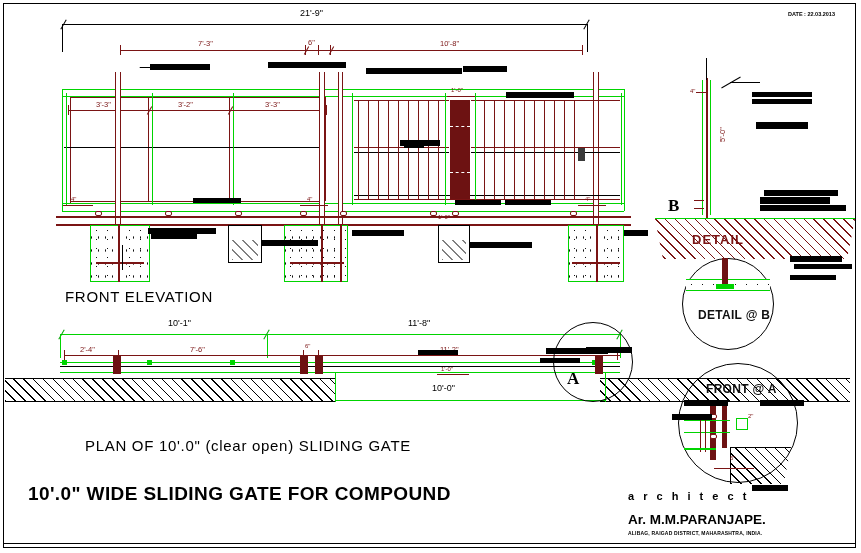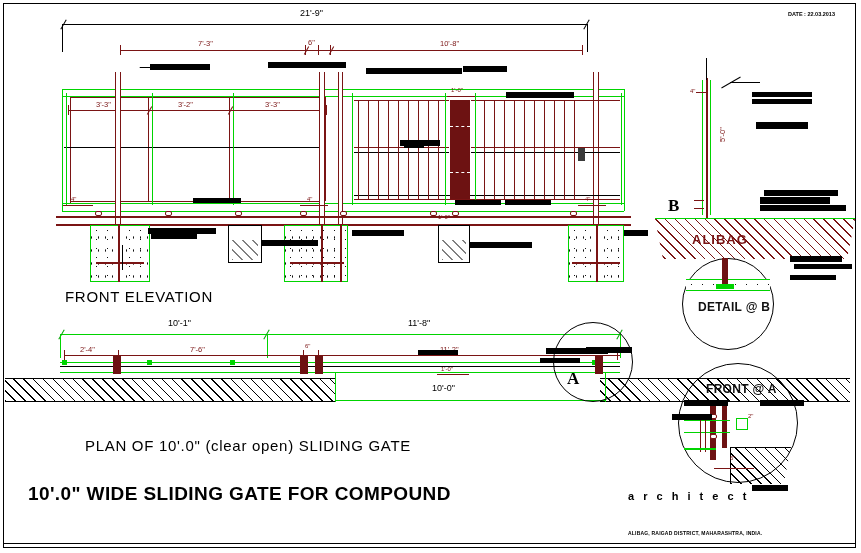--- a/index.html
+++ b/index.html
@@ -281,34 +281,34 @@
   <div class="t dimtxt sm" style="left:690px;top:88px;">4"</div>
   <div class="hl mar" style="left:696px;top:92px;width:10px;"></div>
   <div class="t dimtxt" style="left:718px;top:142px;transform:rotate(-90deg);transform-origin:left top;">5'-0"</div>
 
   <div class="t ltr-big" style="left:668px;top:196px;">B</div>
   <div class="hl mar" style="left:694px;top:200px;width:10px;"></div>
   <div class="hl mar" style="left:694px;top:208px;width:10px;"></div>
 
   <div class="hl grn" style="left:655px;top:218px;width:200px;"></div>
   <div class="abs hatch45" style="left:655px;top:219px;width:200px;height:40px;clip-path:polygon(0 0,100% 0,96% 100%,4% 100%);"></div>
-  <div class="t sectxt" style="left:692px;top:232px;">ALIBAG</div>
+  <div class="t sectxt" style="left:692px;top:232px;">DETAIL</div>
 
   <div class="red" style="left:752px;top:92px;width:60px;height:5px;"></div>
   <div class="red" style="left:752px;top:99px;width:60px;height:5px;"></div>
   <div class="red" style="left:756px;top:122px;width:52px;height:7px;"></div>
   <div class="red" style="left:764px;top:190px;width:74px;height:6px;"></div>
   <div class="red" style="left:760px;top:197px;width:70px;height:7px;"></div>
   <div class="red" style="left:760px;top:205px;width:86px;height:6px;"></div>
 
   <div class="circ" style="left:682px;top:258px;width:92px;height:92px;"></div>
   <div class="abs concrete" style="left:686px;top:279px;width:84px;height:12px;border-top:1px solid #00d400;border-bottom:1px solid #00d400;box-sizing:border-box;"></div>
   <div class="abs" style="left:722px;top:258px;width:6px;height:26px;background:#6d1212;"></div>
   <div class="abs" style="left:716px;top:284px;width:18px;height:5px;background:#00d400;"></div>
-  <div class="t lbl-detail" style="left:698px;top:300px;">DETAIL @ B</div>
+  <div class="t lbl-detail" style="left:698px;top:308px;">DETAIL @ B</div>
   <div class="red" style="left:790px;top:256px;width:52px;height:6px;"></div>
   <div class="red" style="left:794px;top:264px;width:58px;height:5px;"></div>
   <div class="red" style="left:790px;top:275px;width:46px;height:5px;"></div>
 
   <div class="circ" style="left:678px;top:363px;width:120px;height:120px;"></div>
   <div class="t lbl-detail" style="left:706px;top:382px;">FRONT @ A</div>
   <div class="abs hatch45b" style="left:730px;top:447px;width:60px;height:36px;border-top:1px solid #000;border-left:1px solid #000;clip-path:polygon(0 0,100% 0,88% 100%,0 100%);"></div>
   <div class="abs" style="left:710px;top:400px;width:6px;height:60px;background:#6d1212;"></div>
   <div class="abs" style="left:722px;top:400px;width:5px;height:48px;background:#6d1212;"></div>
   <div class="hinge" style="left:710px;top:414px;"></div>
@@ -322,15 +322,16 @@
   <div class="t dimtxt sm" style="left:748px;top:413px;">2"</div>
   <div class="t dimtxt sm" style="left:730px;top:455px;">6"</div>
   <div class="hl mar" style="left:714px;top:468px;width:40px;"></div>
   <div class="red" style="left:684px;top:400px;width:44px;height:6px;"></div>
   <div class="red" style="left:760px;top:400px;width:44px;height:6px;"></div>
   <div class="red" style="left:672px;top:414px;width:40px;height:6px;"></div>
   <div class="red" style="left:752px;top:485px;width:36px;height:6px;"></div>
 
   <div class="t title-lg" style="left:28px;top:483px;">10'.0" WIDE SLIDING GATE FOR COMPOUND</div>
   <div class="t arch-w" style="left:628px;top:490px;">a r c h i t e c t</div>
+  <div class="t arch-n" style="left:628px;top:512px;">Ar. M.M.PARANJAPE.</div>
   <div class="t arch-a" style="left:628px;top:530px;">ALIBAG, RAIGAD DISTRICT, MAHARASHTRA, INDIA.</div>
   <div class="hl blk" style="left:4px;top:543px;width:852px;"></div>
 </div>
 
 </body></html>

